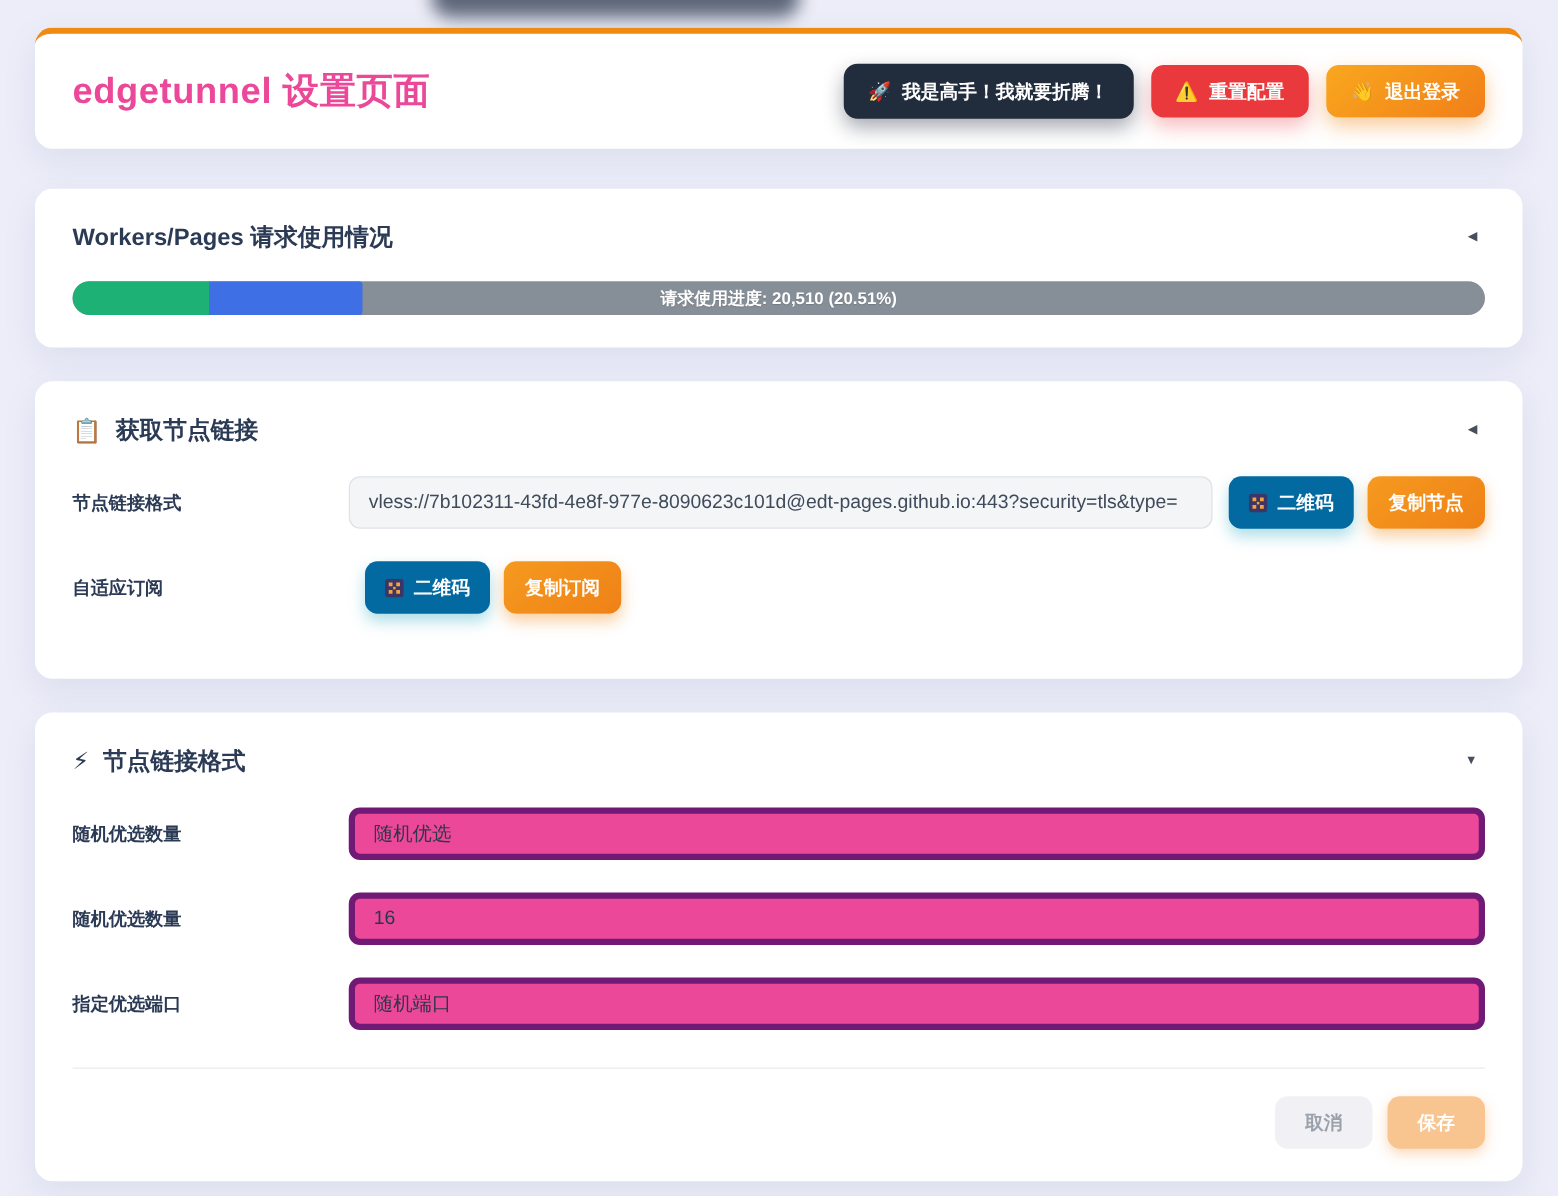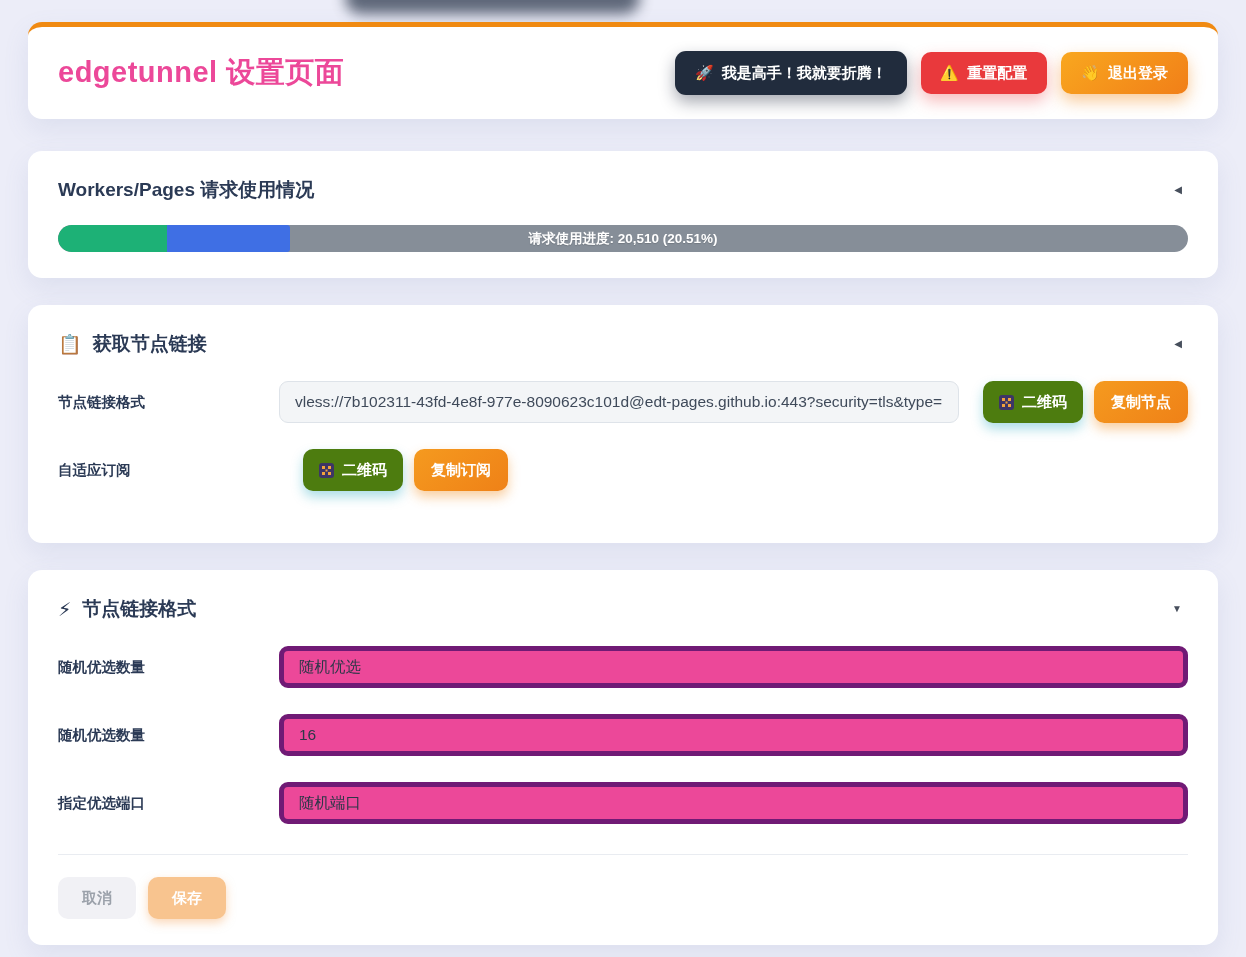--- a/index.html
+++ b/index.html
@@ -71,29 +71,29 @@
   .field-row:last-child { margin-bottom:0; }
   .field-label { width:221px; flex-shrink:0; font-size:14.5px; font-weight:bold; color:#2b3a55; }
   .field-input {
     flex:1; min-width:0; height:42px; border-radius:9px; padding:15px 15px;
     font-size:15.5px; font-family:inherit; outline:none;
     text-overflow:ellipsis; white-space:nowrap; overflow:hidden;
   }
   .input-readonly { background:#f3f5f7; border:1px solid #dee3e9; color:#3f4a5a; }
   .input-edit     { background:#ec4899;    border:5px solid #701a75; color:#2d3748; }
 
-  .btn-qr   { background:#4d7c0f; margin-left:24px; box-shadow:0 6px 12px rgba(20,160,186,.35); padding:0 16px;font-family:Liberation Mono, monospace; }
+  .btn-qr   { background:#0369a1; margin-left:13px; box-shadow:0 6px 12px rgba(20,160,186,.35); padding:0 16px;font-family:Liberation Mono, monospace; }
   .btn-copy { background:linear-gradient(140deg,#f59a1f,#ef8117); margin-left:11px; box-shadow:0 6px 12px rgba(240,140,30,.42); padding:0 17px; }
   .qr-glyph { display:inline-flex; }
 
   .links-card { padding-bottom:52px; }
 
   .card-footer {
     border-top:1px solid #e9ecf1; margin-top:30px; padding-top:22px;
-    display:flex; gap:12px;
+    display:flex; justify-content:flex-end; gap:12px;
   }
   .btn-cancel { background:#f1f1f5; color:#9ba1aa; box-shadow:none; padding:0 24px; }
   .btn-save   { background:#f8c48f; color:#fff; box-shadow:0 4px 10px rgba(248,180,120,.5); padding:0 24px; }
 
   .emoji { font-family:"DejaVu Sans",sans-serif; }
 </style>
 </head>
 <body>
 
 <div class="toast-ghost"></div>

